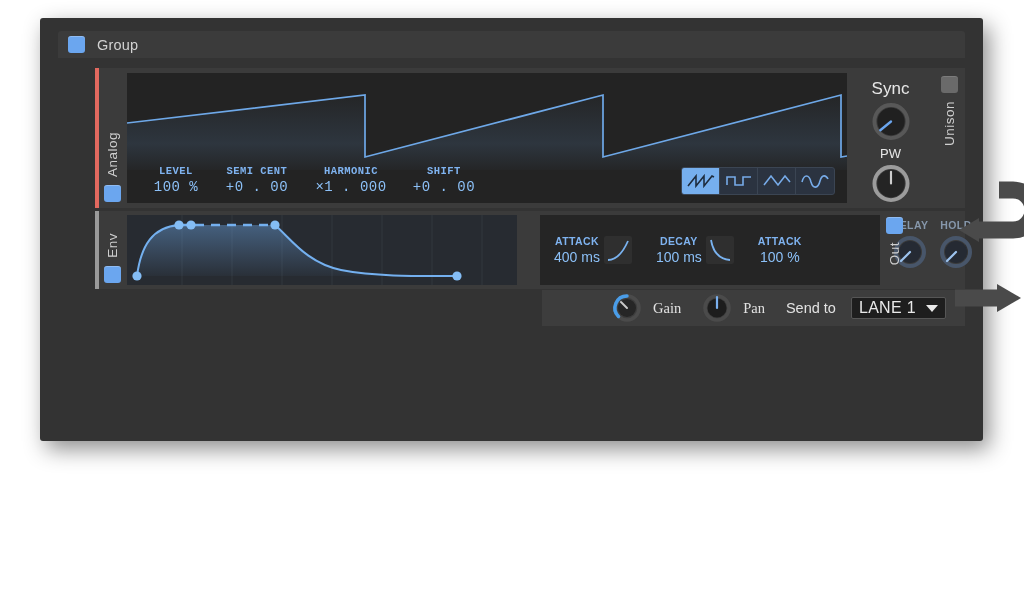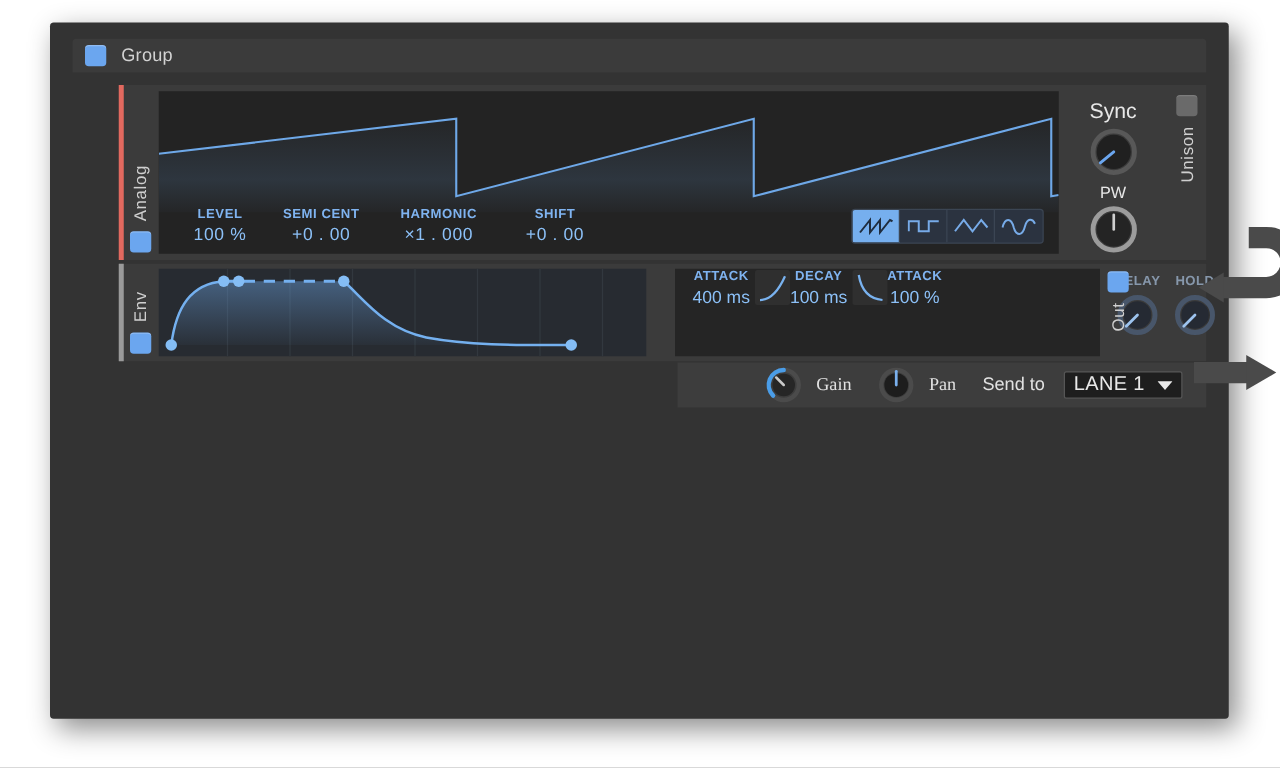--- a/index.html
+++ b/index.html
@@ -5,21 +5,21 @@
   * { box-sizing: border-box; margin:0; padding:0; }
   html,body{
     width:1024px; height:614px; overflow:hidden;
     background:#ffffff;
     font-family:"Liberation Sans", sans-serif;
   }
   #stage{ position:relative; width:1024px; height:614px; background:#ffffff; }
 
   
   .device{
-    position:absolute; left:40px; top:18px; width:943px; height:557px;
+    position:absolute; left:40px; top:18px; width:943px; height:423px;
     background:#333333; border-radius:3px;
     box-shadow:6px 8px 22px rgba(0,0,0,.45);
   }
 
   
   .group-header{
     position:absolute; left:18px; top:13px; width:907px; height:27px;
     background:#3b3b3b; border-radius:3px 3px 0 0;
     display:flex; align-items:center; gap:12px; padding-left:10px;
   }
@@ -47,21 +47,21 @@
     padding-bottom:6px;
   }
   .vlabel{
     color:#cfcfcf; font-size:13.5px; letter-spacing:.5px;
     writing-mode:vertical-rl; transform:rotate(180deg);
     margin-bottom:8px; white-space:nowrap;
   }
 
   .osc-area{
     position:absolute; left:32px; top:5px; width:720px; height:130px;
-    background:#232323; overflow:hidden;
+    background:#232323; overflow:hidden;font-family:Liberation Mono, monospace;
   }
   .osc-wave{ position:absolute; left:0; top:0; width:720px; height:97px; }
 
   .param-row{
     position:absolute; left:0; bottom:4px; width:720px; height:34px;
     display:flex; align-items:flex-start; padding-left:12px;
   }
   .param{ text-align:center; }
   .param-lab{ color:#7fb3f0; font-size:10.5px; letter-spacing:.45px; font-weight:bold; }
   .param-val{ color:#8cc0f7; font-size:14px; letter-spacing:.5px; margin-top:2px; }
@@ -95,21 +95,21 @@
   .module-env{
     position:absolute; left:55px; top:193px; width:870px; height:78px;
     background:#3b3b3b;
   }
   .env-area{
     position:absolute; left:32px; top:4px; width:390px; height:70px;
     background:#272b31; overflow:hidden;
   }
   .adsr-row{
     position:absolute; left:445px; top:4px; width:340px; height:70px;
-    background:#252525; display:flex; align-items:flex-start; padding-left:14px; gap:0;
+    background:#252525; display:flex; align-items:center; padding-left:14px; gap:24px;
   }
   .adsr-item{ display:flex; align-items:center; gap:4px; }
   .adsr-txt{ text-align:center; }
   .adsr-lab{ color:#7fb3f0; font-size:10.5px; letter-spacing:.4px; font-weight:bold; }
   .adsr-val{ color:#8cc0f7; font-size:14px; margin-top:2px; }
   .adsr-icon{ width:28px; height:28px; background:#2f2f2f; border-radius:2px; }
 
   .dh-col{
     position:absolute; left:792px; top:4px; width:92px; height:70px;
     display:flex; gap:6px; justify-content:center; padding-top:4px;

